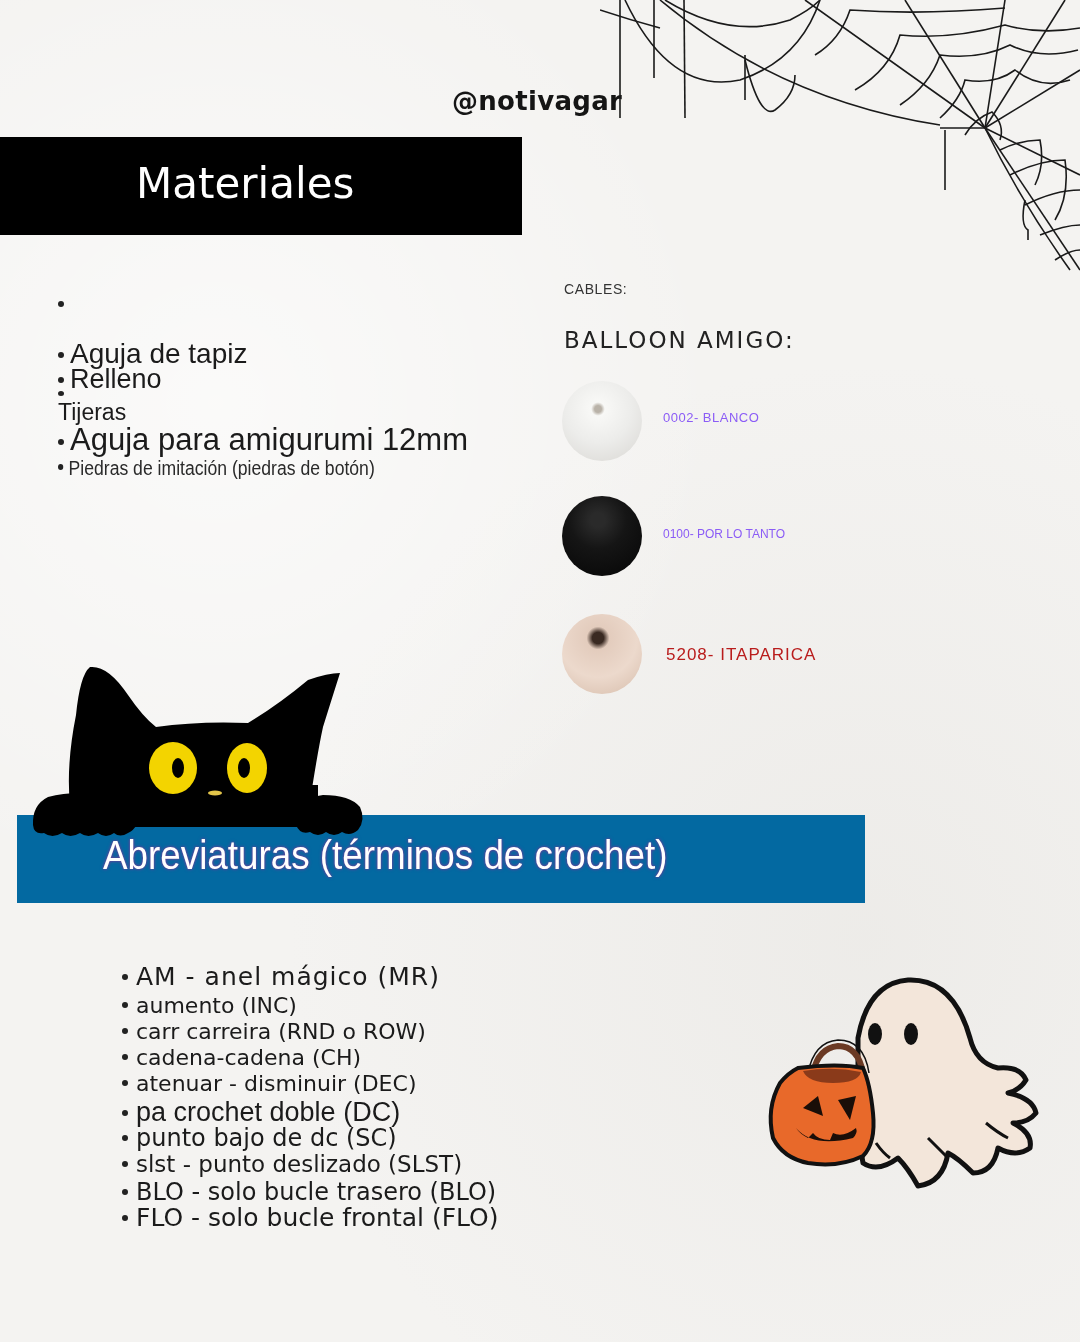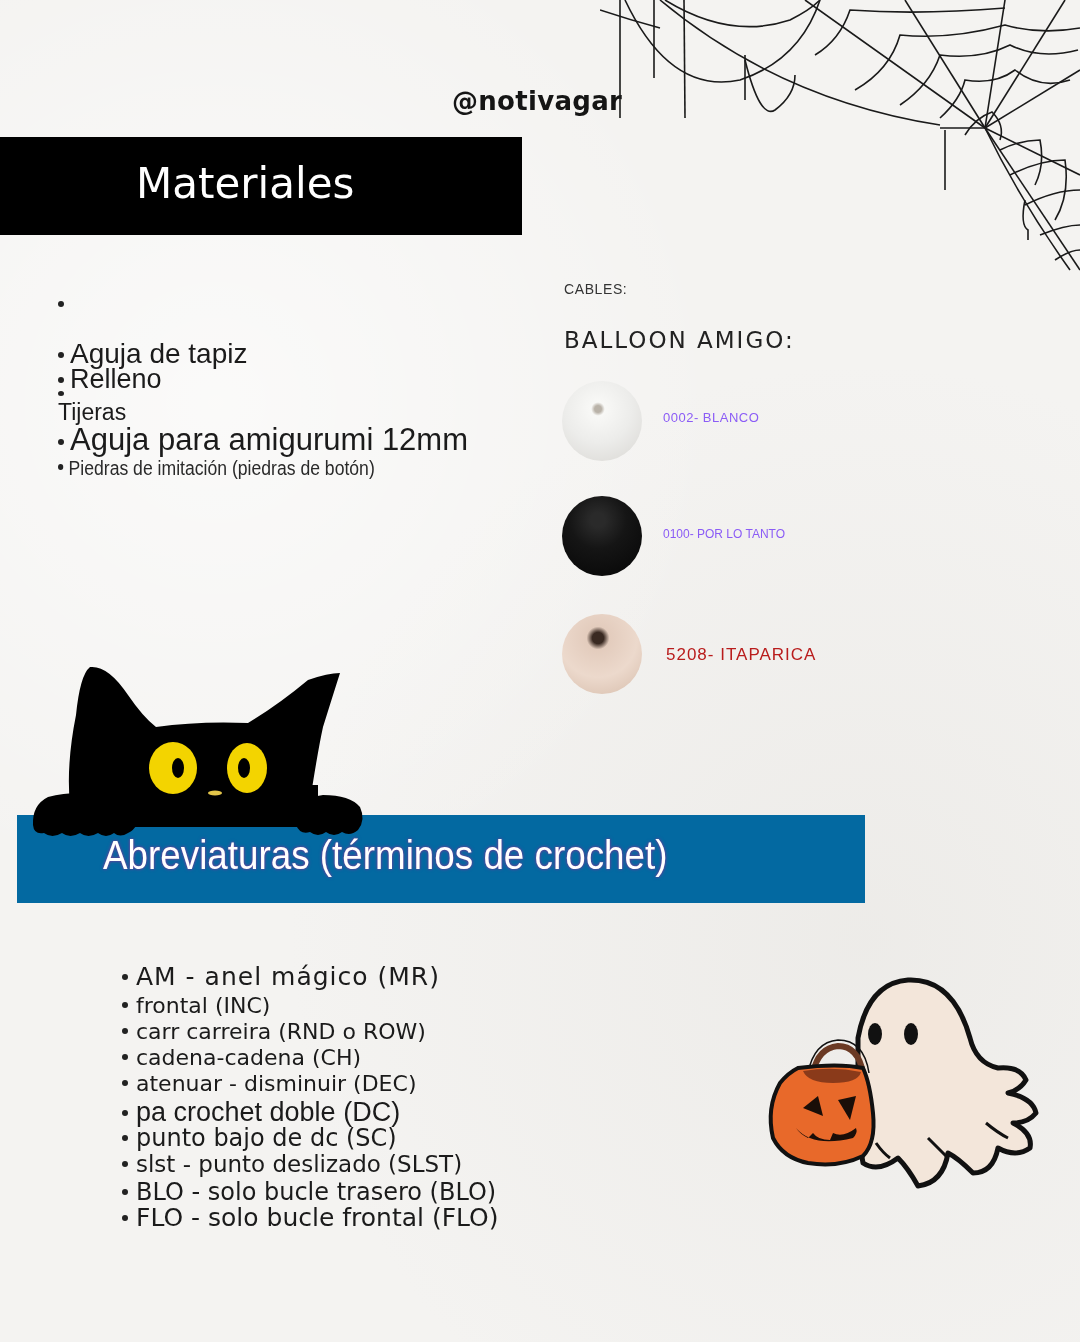--- a/index.html
+++ b/index.html
@@ -156,21 +156,21 @@
   <ellipse cx="187" cy="138" rx="7" ry="2.5" fill="#e3c54a"></ellipse>
 </svg>
 
 <ul class="abs abbr-list">
   <li class="a0">
       <span class="dot"></span>
       <span>AM - anel mágico (MR)</span>
     </li>
   <li class="a1">
       <span class="dot"></span>
-      <span>frontal (INC)</span>
+      <span>aumento (INC)</span>
     </li>
   <li class="a2">
       <span class="dot"></span>
       <span>carr carreira (RND o ROW)</span>
     </li>
   <li class="a3">
       <span class="dot"></span>
       <span>cadena-cadena (CH)</span>
     </li>
   <li class="a4">

